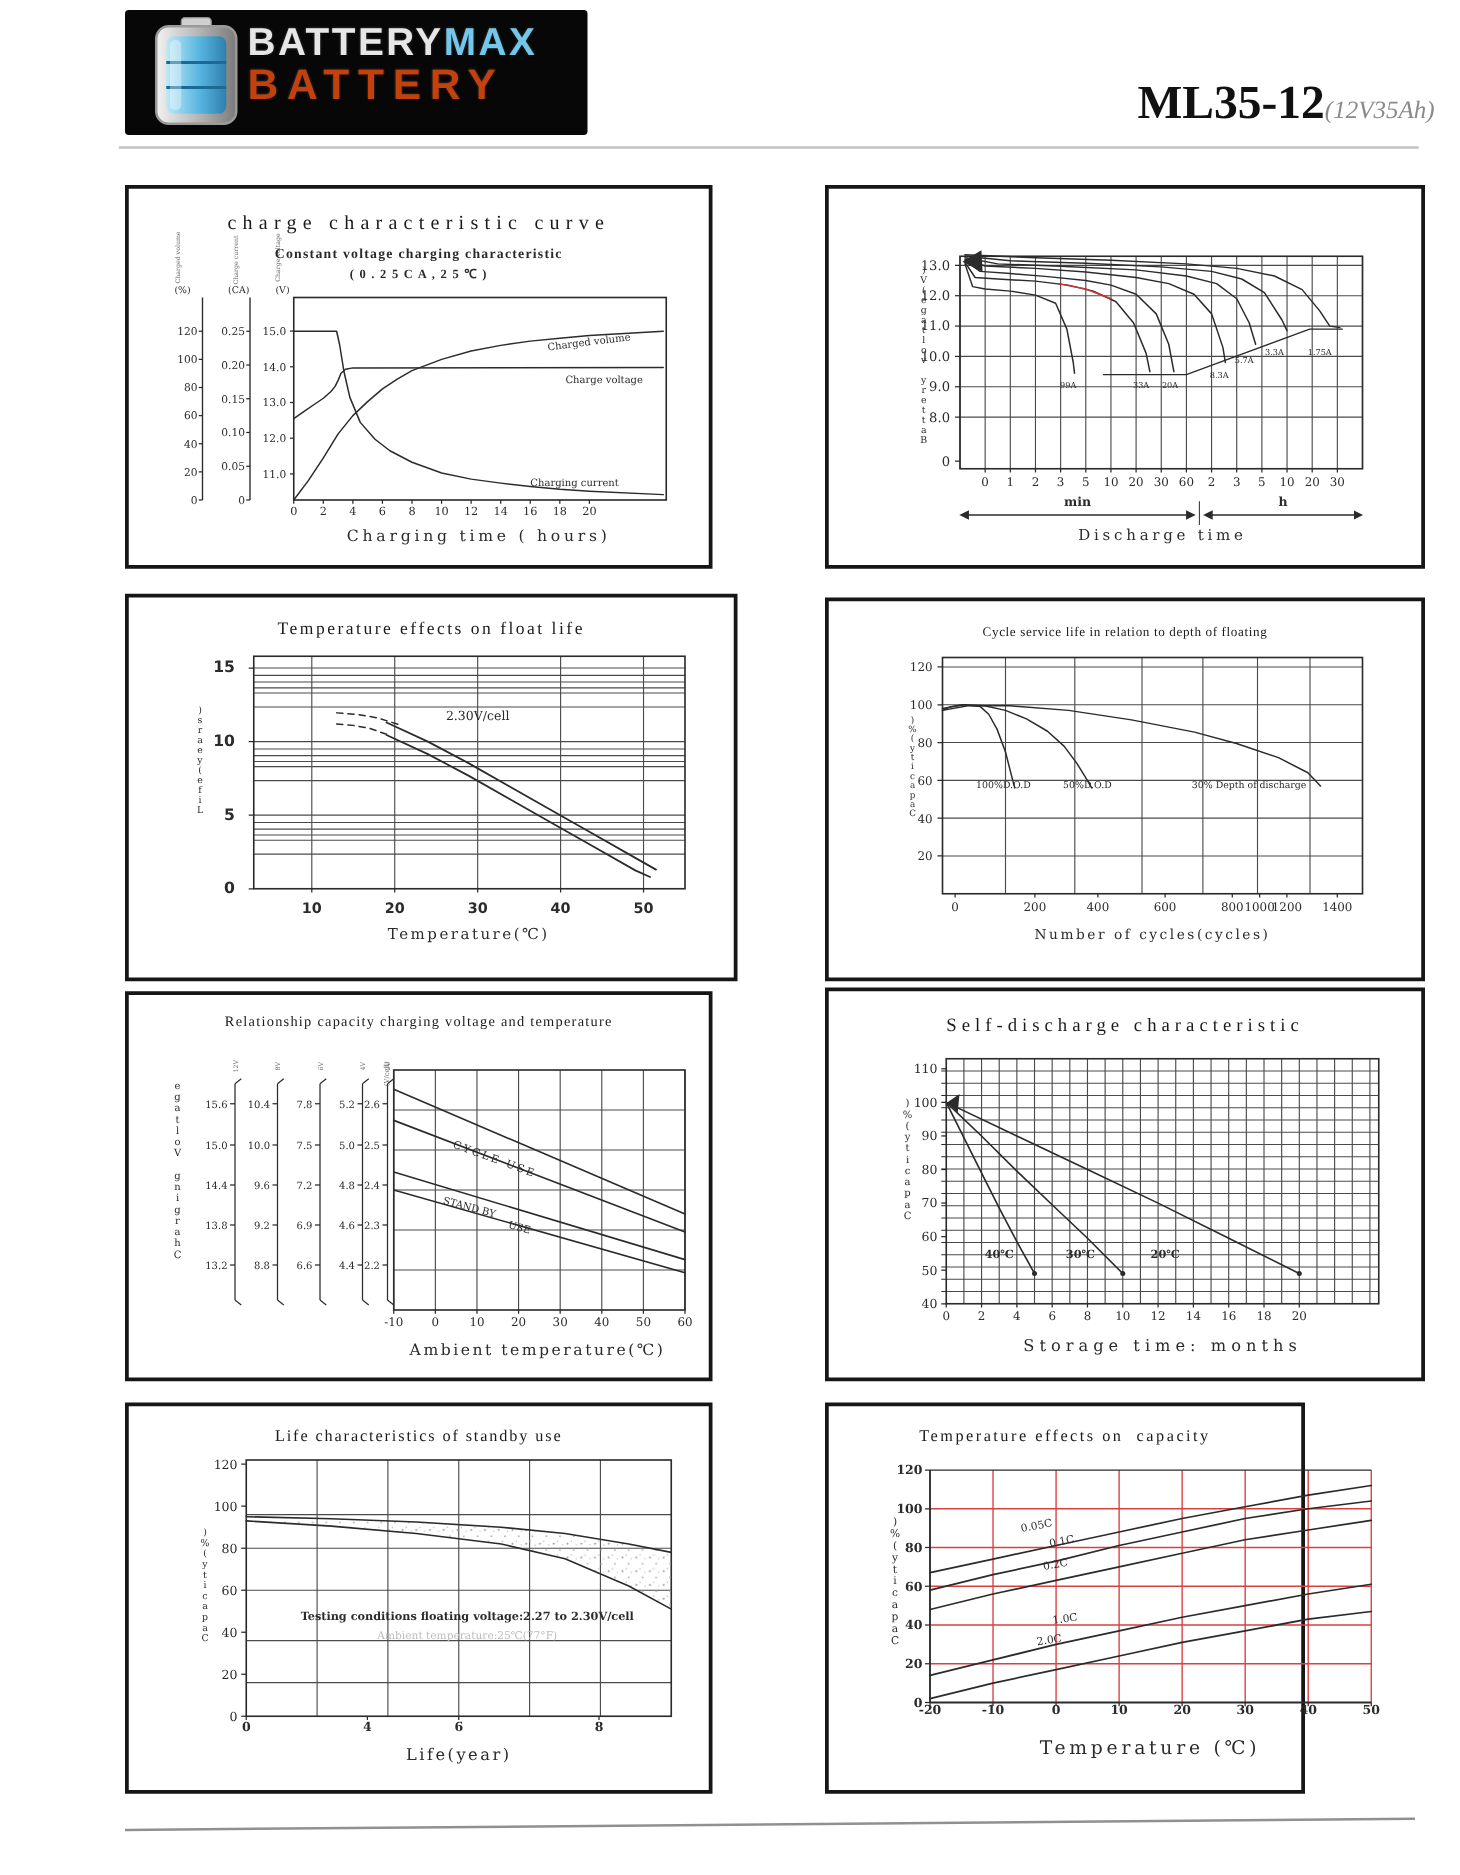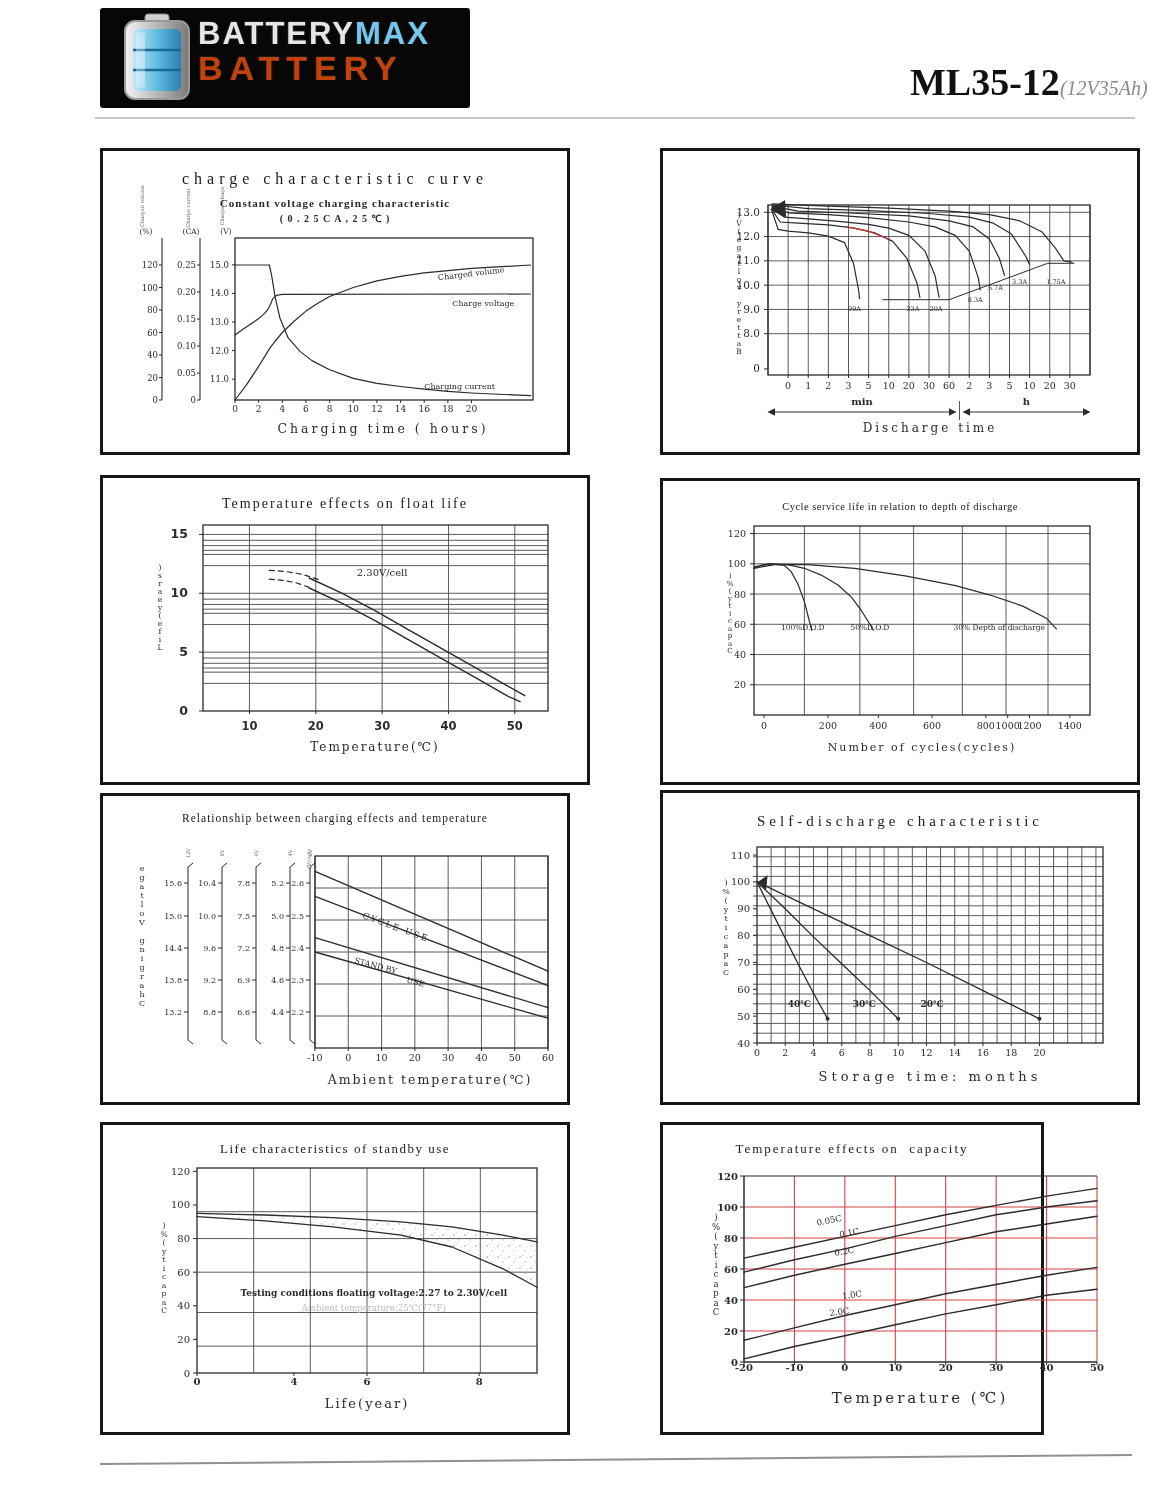--- a/index.html
+++ b/index.html
@@ -328,21 +328,21 @@
         <text x="60" y="135" text-anchor="middle" font-size="7.5" fill="#2b2b2b" font-family="&quot;DejaVu Serif&quot;,serif">y</text>
         <text x="60" y="143" text-anchor="middle" font-size="7.5" fill="#2b2b2b" font-family="&quot;DejaVu Serif&quot;,serif">(</text>
         <text x="60" y="151" text-anchor="middle" font-size="7.5" fill="#2b2b2b" font-family="&quot;DejaVu Serif&quot;,serif">e</text>
         <text x="60" y="159" text-anchor="middle" font-size="7.5" fill="#2b2b2b" font-family="&quot;DejaVu Serif&quot;,serif">f</text>
         <text x="60" y="167" text-anchor="middle" font-size="7.5" fill="#2b2b2b" font-family="&quot;DejaVu Serif&quot;,serif">i</text>
         <text x="60" y="175" text-anchor="middle" font-size="7.5" fill="#2b2b2b" font-family="&quot;DejaVu Serif&quot;,serif">L</text>
       </svg>
   </div>
 
   <div class="panel" style="left:660px;top:478px;width:480px;height:307px">
-    <div class="ptitle" style="top:20px;font-size:10.5px;letter-spacing:0.5px">Cycle service life in relation to depth of discharge</div>
+    <div class="ptitle" style="top:20px;font-size:10.5px;letter-spacing:0.5px">Cycle service life in relation to depth of floating</div>
     <svg id="sv3" width="480" height="307" viewBox="0 0 480 307">
         <line x1="144.4" y1="48" x2="144.4" y2="237" stroke="#4a4a4a" stroke-width="0.9"></line>
         <line x1="199.84" y1="48" x2="199.84" y2="237" stroke="#4a4a4a" stroke-width="0.9"></line>
         <line x1="253.6" y1="48" x2="253.6" y2="237" stroke="#4a4a4a" stroke-width="0.9"></line>
         <line x1="302.32" y1="48" x2="302.32" y2="237" stroke="#4a4a4a" stroke-width="0.9"></line>
         <line x1="346" y1="48" x2="346" y2="237" stroke="#4a4a4a" stroke-width="0.9"></line>
         <line x1="388" y1="48" x2="388" y2="237" stroke="#4a4a4a" stroke-width="0.9"></line>
         <line x1="94" y1="206.76" x2="430" y2="206.76" stroke="#4a4a4a" stroke-width="0.9"></line>
         <line x1="94" y1="176.51999999999998" x2="430" y2="176.51999999999998" stroke="#4a4a4a" stroke-width="0.9"></line>
         <line x1="94" y1="146.28" x2="430" y2="146.28" stroke="#4a4a4a" stroke-width="0.9"></line>
@@ -393,21 +393,21 @@
         <text x="70" y="137.5" text-anchor="middle" font-size="7" fill="#2b2b2b" font-family="&quot;DejaVu Serif&quot;,serif">i</text>
         <text x="70" y="145" text-anchor="middle" font-size="7" fill="#2b2b2b" font-family="&quot;DejaVu Serif&quot;,serif">c</text>
         <text x="70" y="152.5" text-anchor="middle" font-size="7" fill="#2b2b2b" font-family="&quot;DejaVu Serif&quot;,serif">a</text>
         <text x="70" y="160" text-anchor="middle" font-size="7" fill="#2b2b2b" font-family="&quot;DejaVu Serif&quot;,serif">p</text>
         <text x="70" y="167.5" text-anchor="middle" font-size="7" fill="#2b2b2b" font-family="&quot;DejaVu Serif&quot;,serif">a</text>
         <text x="70" y="175" text-anchor="middle" font-size="7" fill="#2b2b2b" font-family="&quot;DejaVu Serif&quot;,serif">C</text>
       </svg>
   </div>
 
   <div class="panel" style="left:100px;top:793px;width:470px;height:312px">
-    <div class="ptitle" style="top:16px;font-size:11.5px;letter-spacing:1px">Relationship between charging effects and temperature</div>
+    <div class="ptitle" style="top:16px;font-size:11.5px;letter-spacing:1px">Relationship capacity charging voltage and temperature</div>
     <svg id="sv4" width="470" height="312" viewBox="0 0 470 312">
         <line x1="215" y1="63" x2="215" y2="255" stroke="#4a4a4a" stroke-width="0.9"></line>
         <line x1="248.28571428571428" y1="63" x2="248.28571428571428" y2="255" stroke="#4a4a4a" stroke-width="0.9"></line>
         <line x1="281.57142857142856" y1="63" x2="281.57142857142856" y2="255" stroke="#4a4a4a" stroke-width="0.9"></line>
         <line x1="314.85714285714283" y1="63" x2="314.85714285714283" y2="255" stroke="#4a4a4a" stroke-width="0.9"></line>
         <line x1="348.1428571428571" y1="63" x2="348.1428571428571" y2="255" stroke="#4a4a4a" stroke-width="0.9"></line>
         <line x1="381.42857142857144" y1="63" x2="381.42857142857144" y2="255" stroke="#4a4a4a" stroke-width="0.9"></line>
         <line x1="414.71428571428567" y1="63" x2="414.71428571428567" y2="255" stroke="#4a4a4a" stroke-width="0.9"></line>
         <line x1="448" y1="63" x2="448" y2="255" stroke="#4a4a4a" stroke-width="0.9"></line>
         <line x1="215" y1="222.99360000000001" x2="448" y2="222.99360000000001" stroke="#4a4a4a" stroke-width="0.9"></line>

